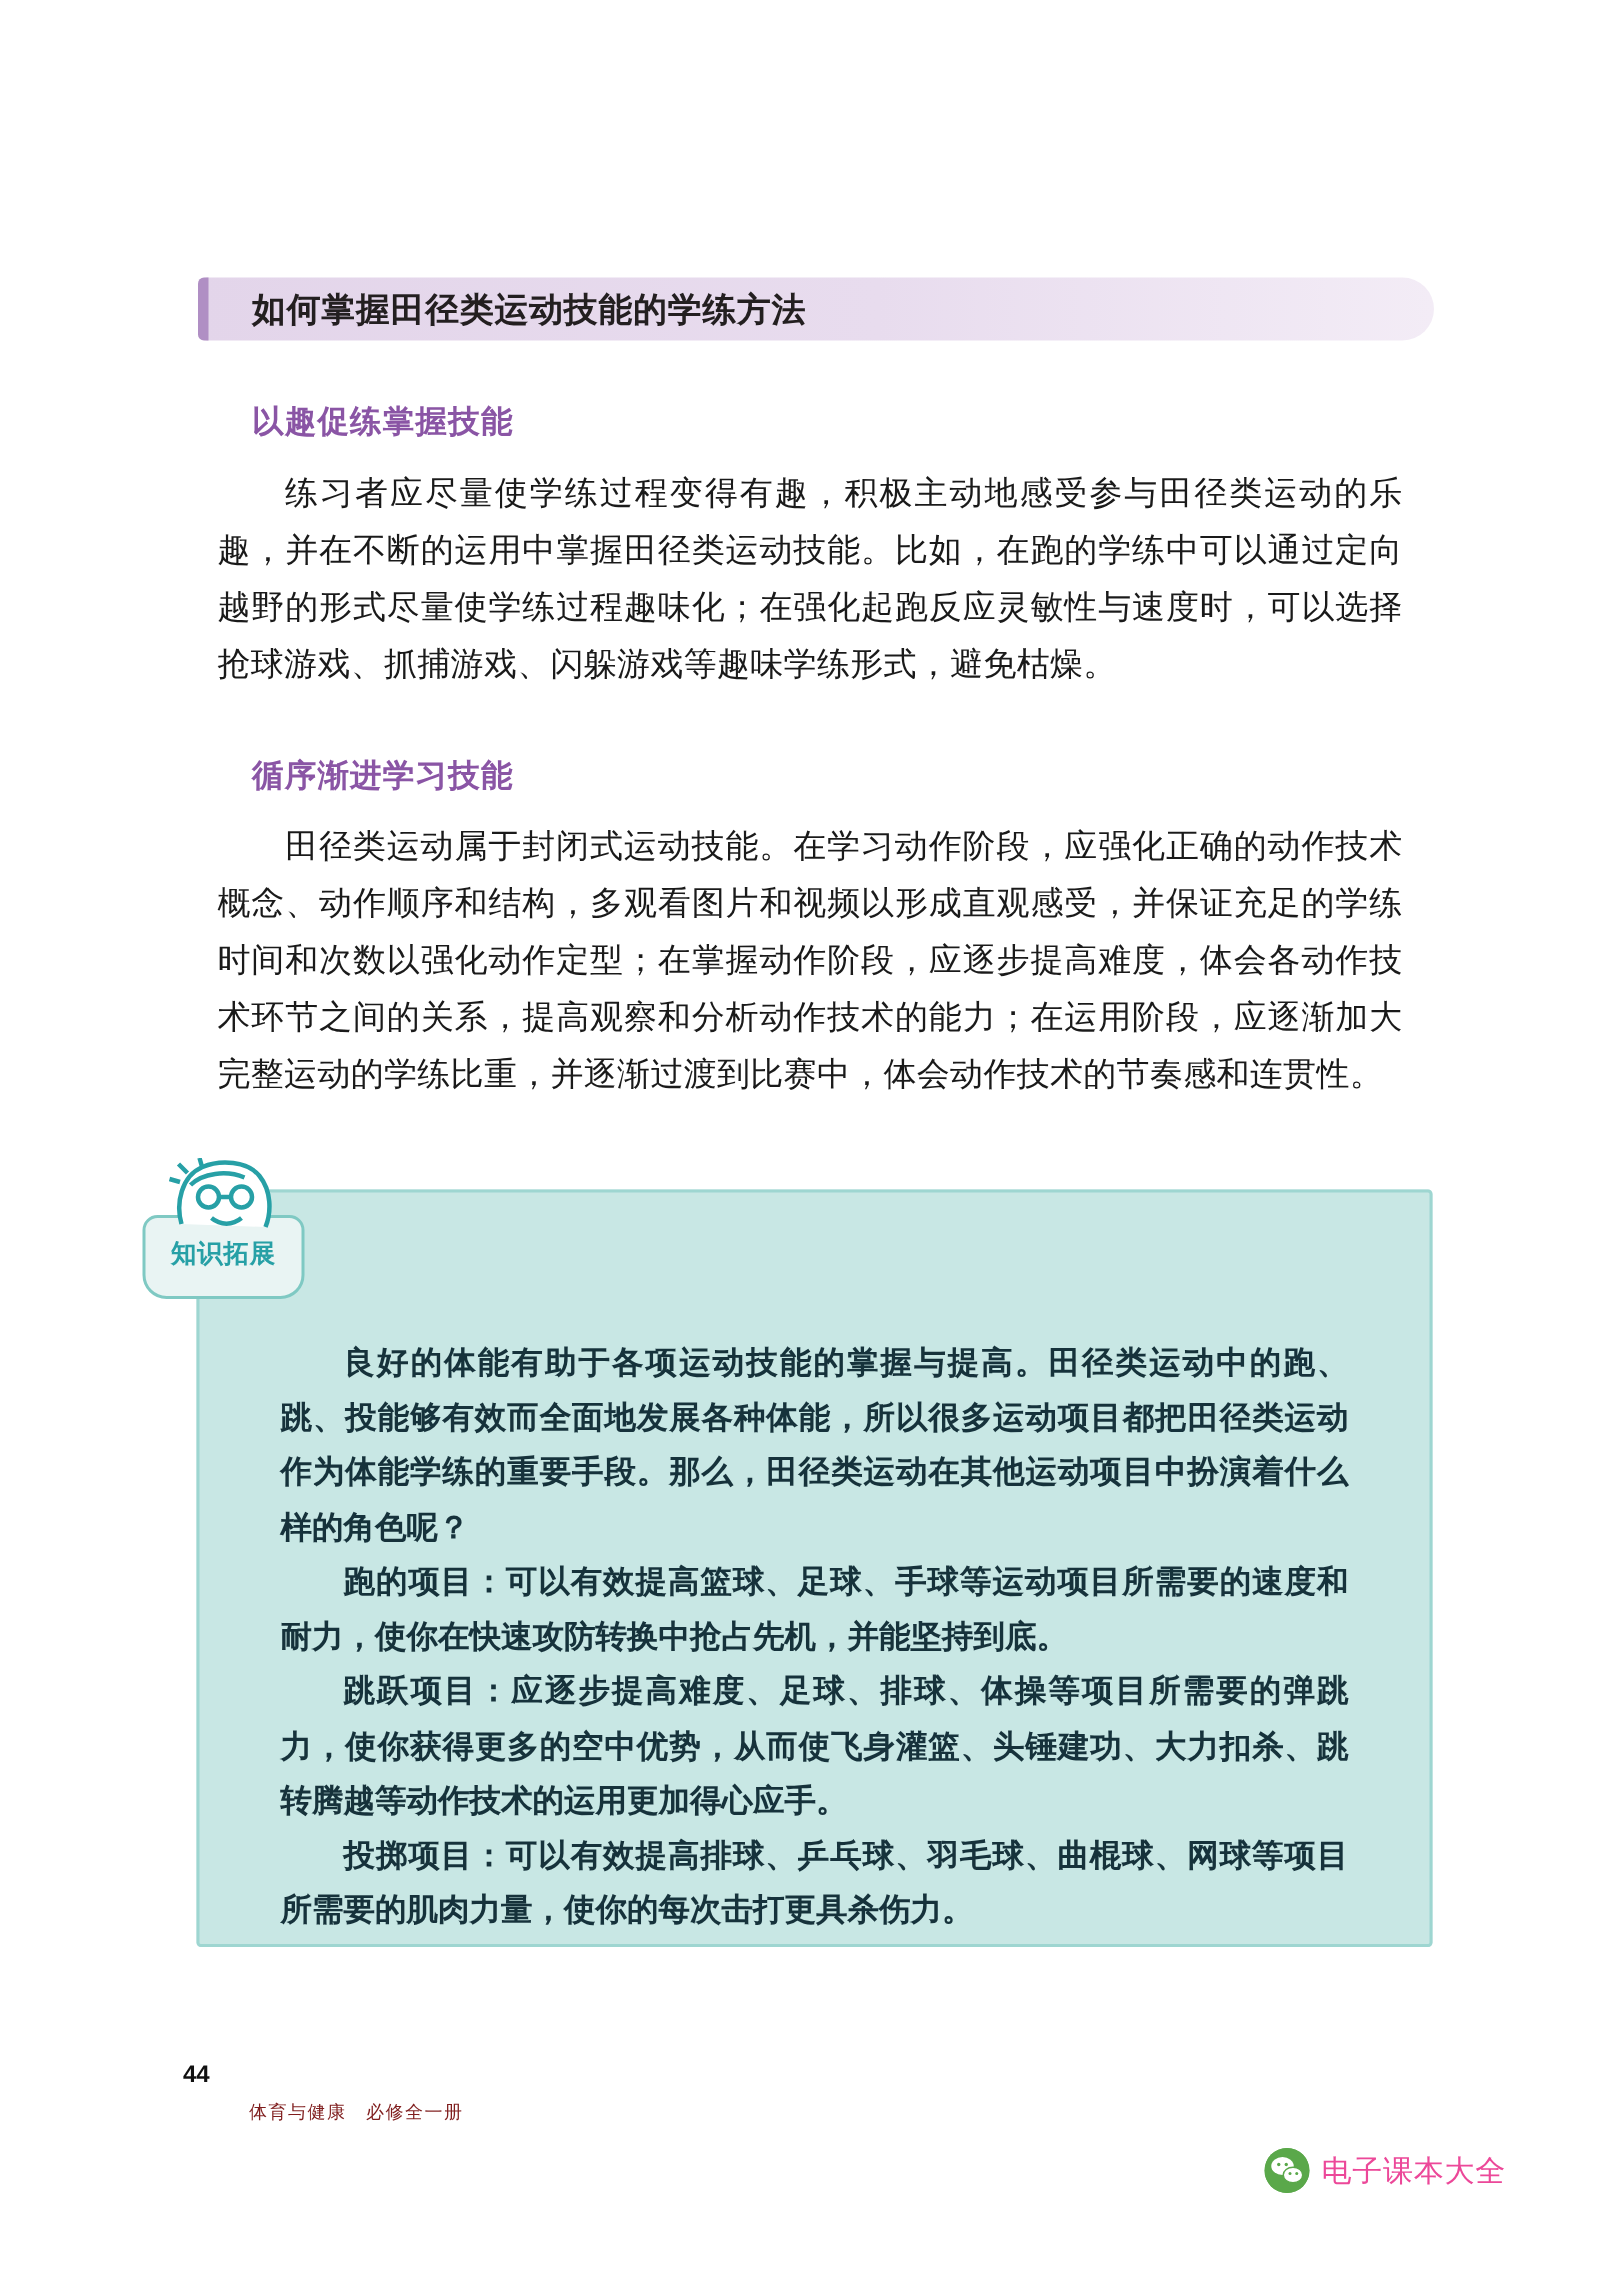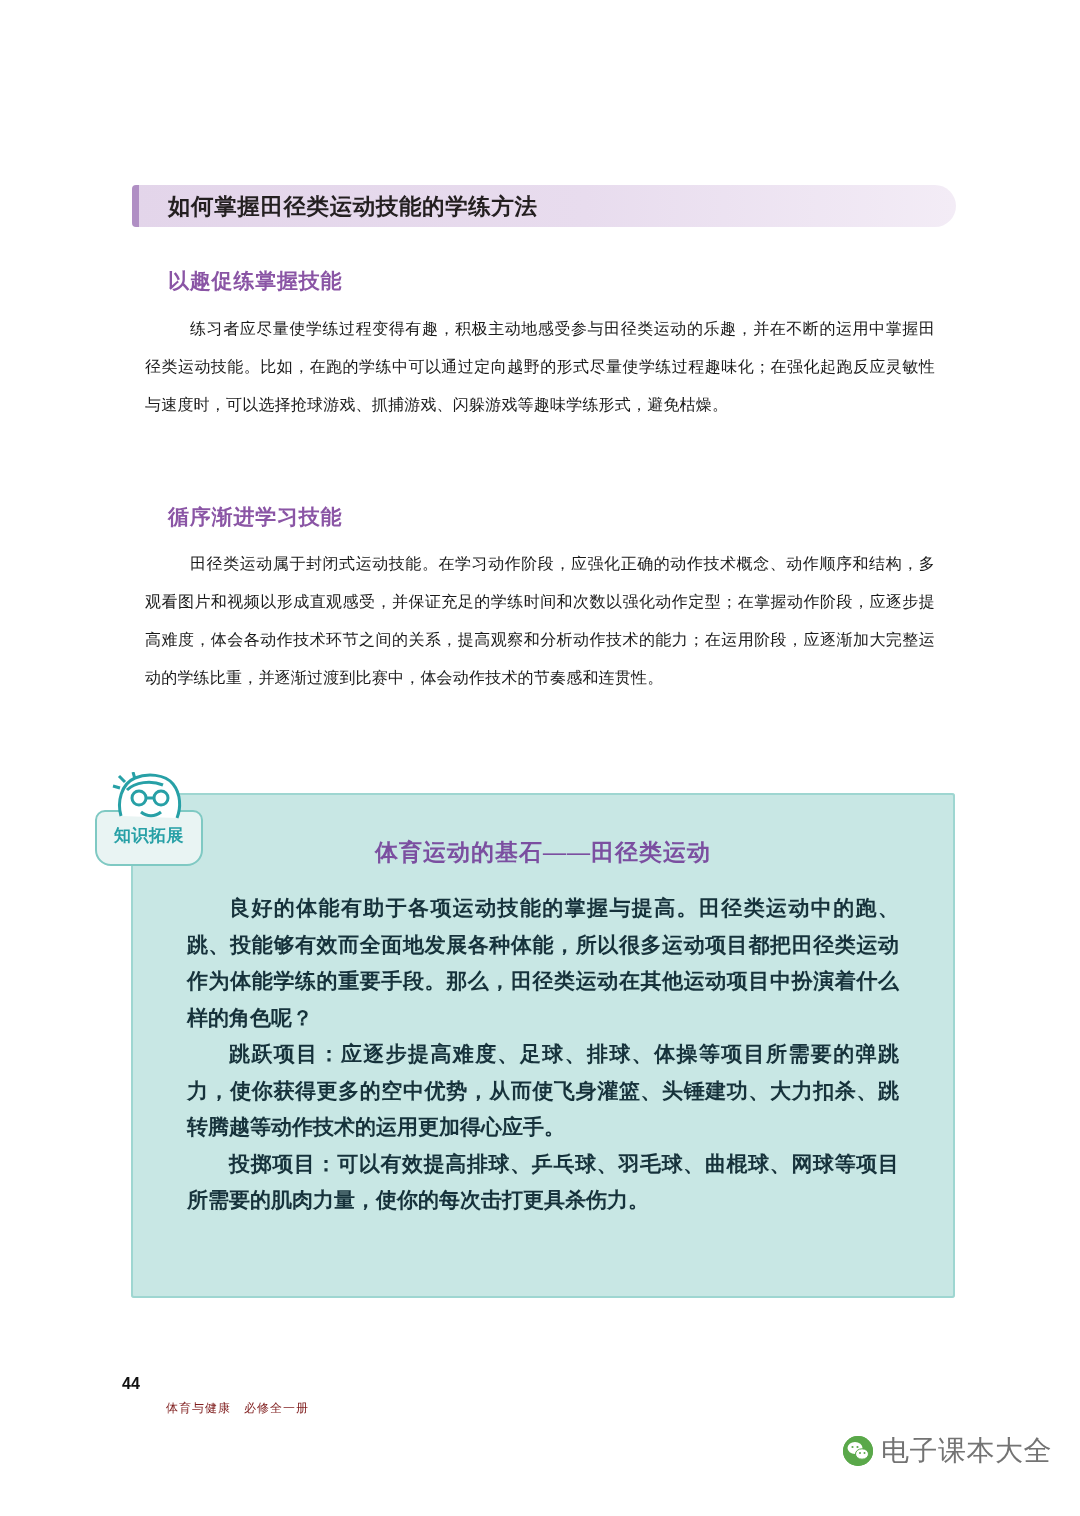--- a/index.html
+++ b/index.html
@@ -58,21 +58,21 @@
     letter-spacing: 0.8px;
     font-family: "Liberation Sans", "DejaVu Sans", sans-serif;
   }
   .subhead-1 { left: 168px; top: 267px; }
   .subhead-2 { left: 168px; top: 503px; }
 
   
   .body-par {
     position: absolute;
     width: 790px;
-    font-size: 16px;
+    font-size: 22px;
     line-height: 38px;
     color: #1a1a1a;
     text-indent: 45px;
     text-align: justify;
     letter-spacing: 0.2px;
   }
   .par-1 { left: 145px; top: 310px; }
   .par-2 { left: 145px; top: 545px; }
 
   
@@ -189,22 +189,22 @@
     gap: 8px;
   }
   .wm-circle {
     width: 30px;
     height: 30px;
     border-radius: 50%;
     background: #5aa84a;
     position: relative;
   }
   .wm-text {
-    font-size: 28px;
-    color: #737373;
+    font-size: 20px;
+    color: #ec4899;
     letter-spacing: 0.5px;
     font-family: Liberation Mono, monospace;
   }
 </style>
 </head>
 <body>
 
 <div class="page">
 
   <div class="section-banner">
@@ -215,23 +215,23 @@
   <div class="subhead subhead-1">以趣促练掌握技能</div>
 
   <div class="body-par par-1">练习者应尽量使学练过程变得有趣，积极主动地感受参与田径类运动的乐趣，并在不断的运用中掌握田径类运动技能。比如，在跑的学练中可以通过定向越野的形式尽量使学练过程趣味化；在强化起跑反应灵敏性与速度时，可以选择抢球游戏、抓捕游戏、闪躲游戏等趣味学练形式，避免枯燥。</div>
 
   <div class="subhead subhead-2">循序渐进学习技能</div>
 
   <div class="body-par par-2">田径类运动属于封闭式运动技能。在学习动作阶段，应强化正确的动作技术概念、动作顺序和结构，多观看图片和视频以形成直观感受，并保证充足的学练时间和次数以强化动作定型；在掌握动作阶段，应逐步提高难度，体会各动作技术环节之间的关系，提高观察和分析动作技术的能力；在运用阶段，应逐渐加大完整运动的学练比重，并逐渐过渡到比赛中，体会动作技术的节奏感和连贯性。</div>
 
   <div class="kbox">
     <div class="kbox-inner"></div>
-    <div class="kbox-title">体育运动的基石——田径类运动</div>
     <div class="kbox-body">
       <p>良好的体能有助于各项运动技能的掌握与提高。田径类运动中的跑、跳、投能够有效而全面地发展各种体能，所以很多运动项目都把田径类运动作为体能学练的重要手段。那么，田径类运动在其他运动项目中扮演着什么样的角色呢？</p>
+      <p>跑的项目：可以有效提高篮球、足球、手球等运动项目所需要的速度和耐力，使你在快速攻防转换中抢占先机，并能坚持到底。</p>
       <p>跳跃项目：应逐步提高难度、足球、排球、体操等项目所需要的弹跳力，使你获得更多的空中优势，从而使飞身灌篮、头锤建功、大力扣杀、跳转腾越等动作技术的运用更加得心应手。</p>
       <p>投掷项目：可以有效提高排球、乒乓球、羽毛球、曲棍球、网球等项目所需要的肌肉力量，使你的每次击打更具杀伤力。</p>
     </div>
   </div>
 
   <div class="badge">
     <div class="badge-plate"></div>
     <svg class="badge-face" viewBox="0 0 78 50">
       <path d="M10 44 C6 30 10 12 24 6 C36 1 54 2 62 12 C70 22 70 36 66 46" fill="#ffffff" stroke="#27a0a6" stroke-width="3"></path>
       <path d="M16 18 C24 10 40 8 52 13" fill="none" stroke="#27a0a6" stroke-width="3"></path>

